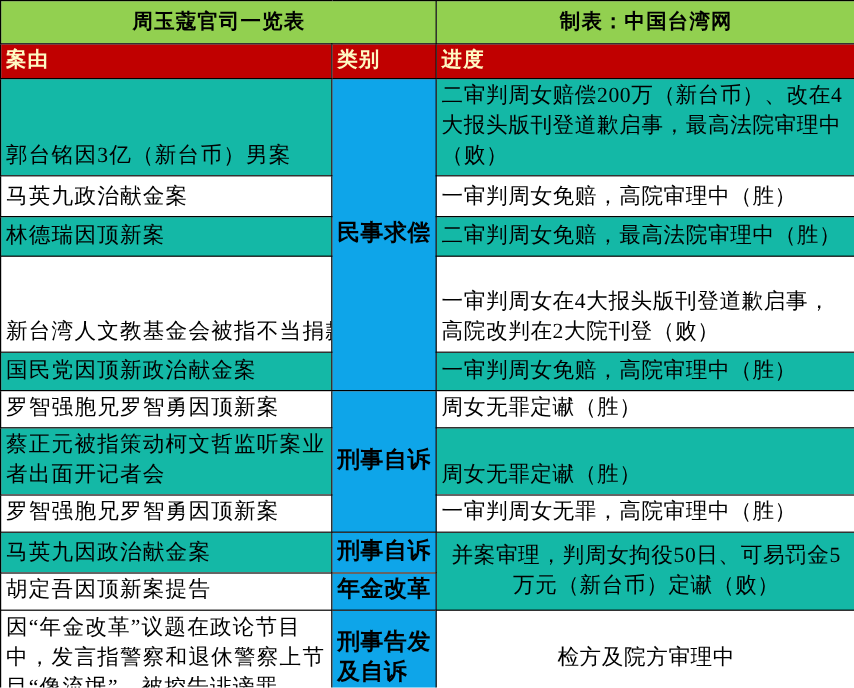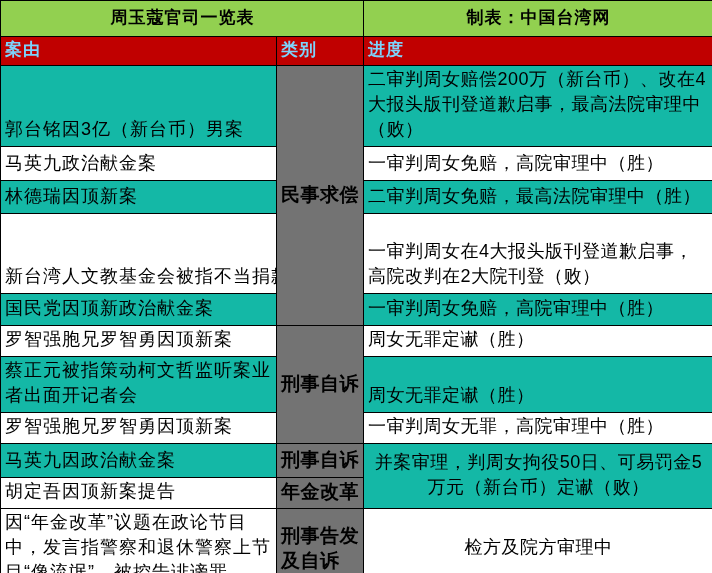--- a/index.html
+++ b/index.html
@@ -18,35 +18,36 @@
     width: 712px;
     border-collapse: collapse;
     table-layout: fixed;
     color: #000;
   }
   table.lawsuits td {
     border: 1px solid #000000;
     box-sizing: border-box;
     overflow: hidden;
     padding: 1px 3px 4px 4px;
+    font-family: Liberation Serif, serif;
   }
   
   td.titlebar {
     background: #92D050;
     font-weight: bold;
     font-size: 17px;
     text-align: center;
     vertical-align: middle;
     height: 34px;
     letter-spacing: 1px;
   }
   
   td.colhead {
     background: #C00000;
-    color: #7dd3fc;
+    color: #fef9c3;
     font-weight: bold;
     font-size: 17px;
     text-align: left;
     vertical-align: middle;
     height: 26px;
     padding-left: 5px;
     letter-spacing: 1px;
   }
   
   td.case {
@@ -63,21 +64,21 @@
     letter-spacing: 0.5px;
   }
   td.prog.mid { vertical-align: middle; text-align: center; }
   td.cat {
     font-size: 19px;
     font-weight: bold;
     line-height: 25px;
     vertical-align: middle;
     text-align: left;
     padding-left: 4px;
-    background: #737373;
+    background: #0ea5e9;
     letter-spacing: 0.5px;
   }
   .blue  { background: #14b8a6; }
   .white { background: #FFFFFF; margin-top: 11px; }
 </style>
 </head>
 <body>
 
 <div class="sheet">
   <table class="lawsuits">

